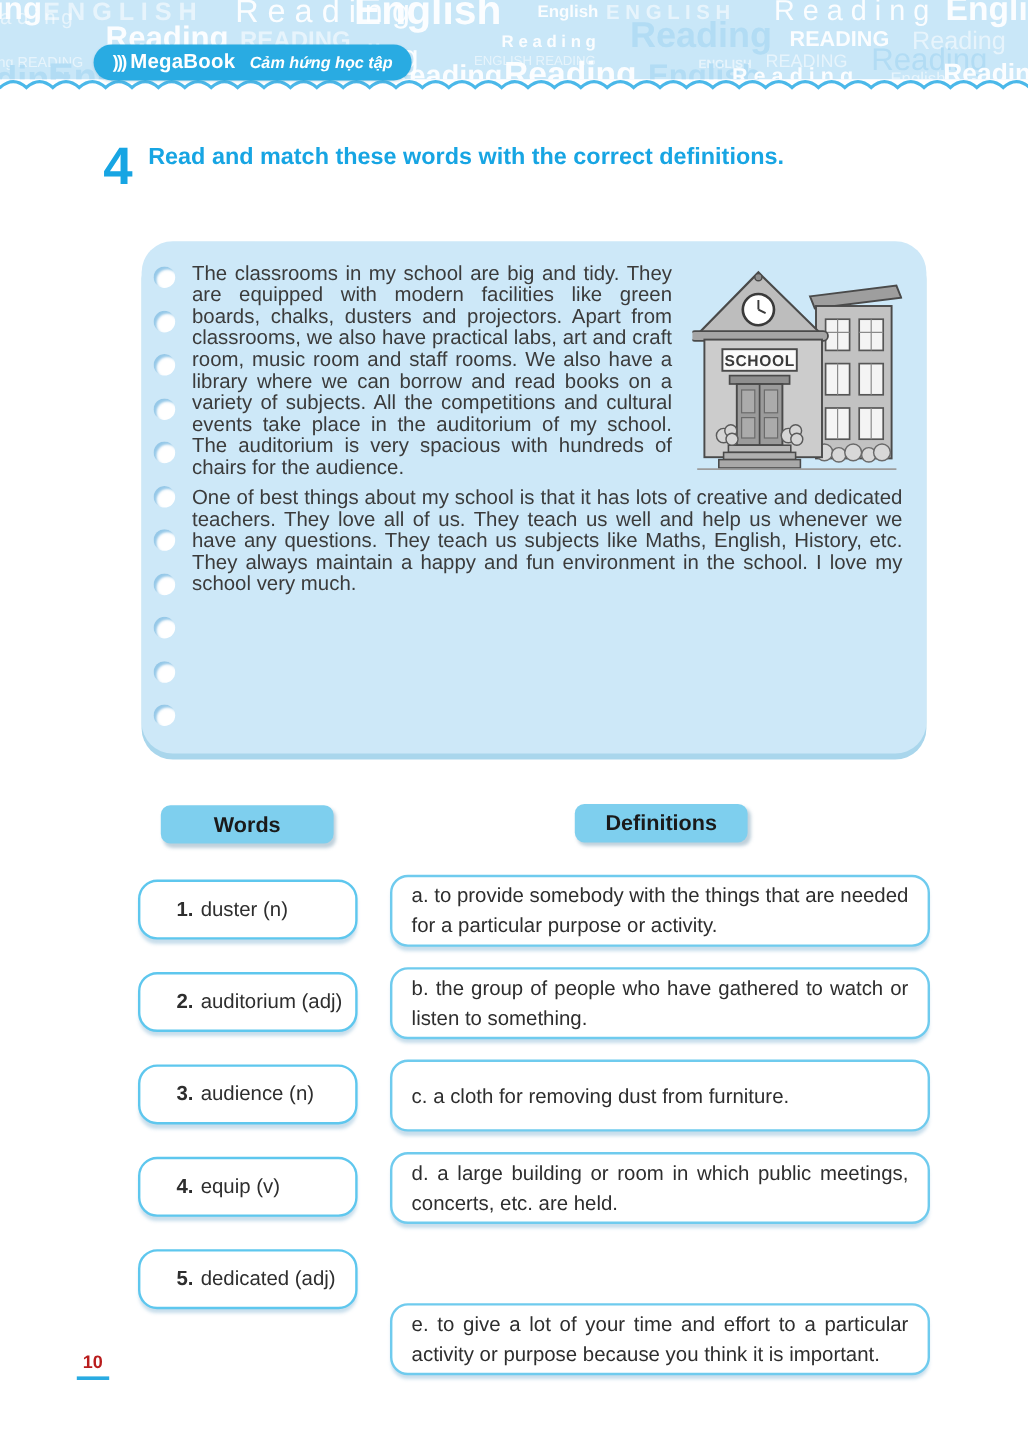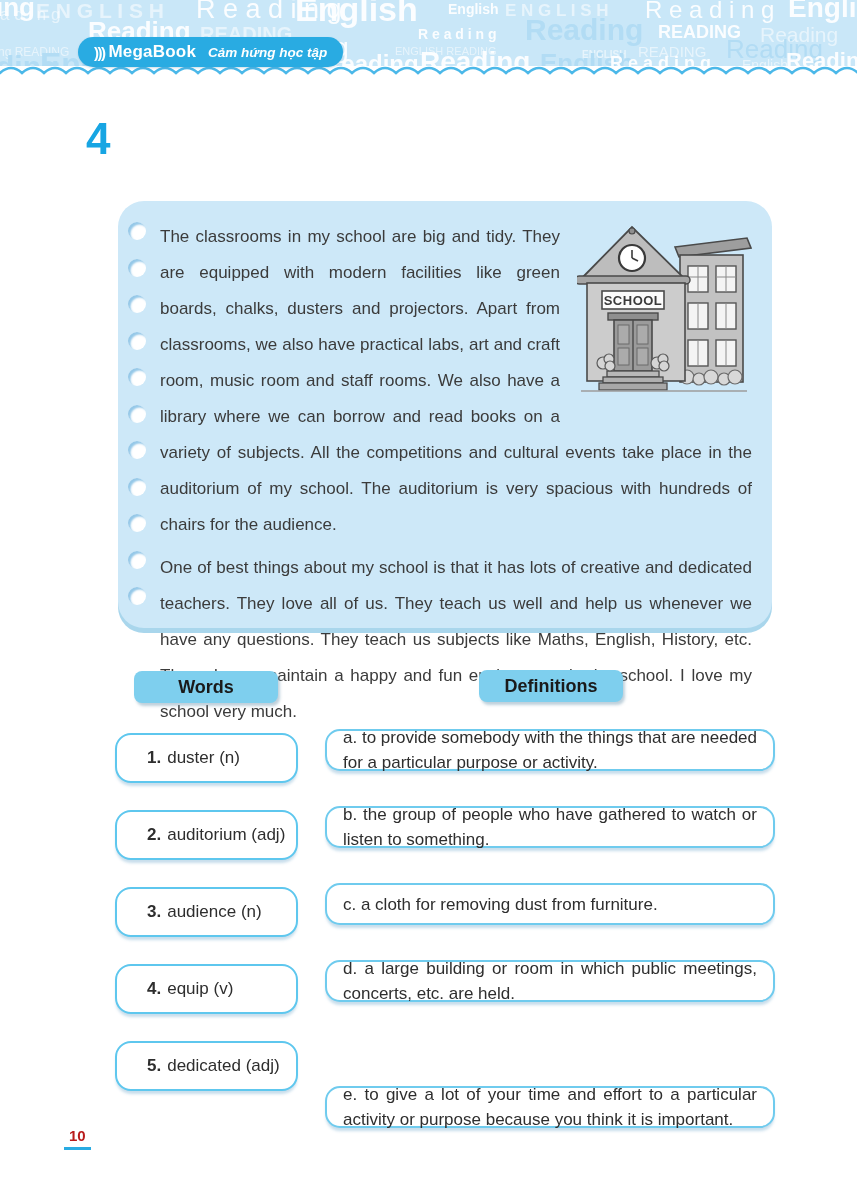--- a/index.html
+++ b/index.html
@@ -22,36 +22,36 @@
   .ex-num{font-size:44px;font-weight:700;color:#17a5e3;line-height:.95;}
   .ex-title{font-size:19.5px;font-weight:700;color:#17a5e3;width:650px;line-height:1.35;}
   .ex-sub{font-size:18.5px;font-style:italic;color:#2cb1e8;margin-top:7px;}
 
   
   .passage-box{position:absolute;left:118px;top:201px;width:654px;height:427px;
                background:#cde8f8;border-radius:26px;box-shadow:0 5px 0 #a9d6ec;}
   .hole{position:absolute;left:10px;width:18px;height:18px;border-radius:50%;background:#fff;
         box-shadow:inset 2.5px 2.5px 2px rgba(130,190,228,.85);}
   .passage-content{position:absolute;left:42px;top:18px;width:592px;}
-  .passage-content p{margin:0;font-size:17px;line-height:36px;color:#3b3b3b;text-align:justify;}
+  .passage-content p{margin:0;font-size:17px;line-height:18px;color:#3b3b3b;text-align:justify;}
   .passage-content p + p{margin-top:7px;}
   .school-float{float:right;width:175px;height:182px;margin:-2px 0 6px 17px;}
 
   
   .chip{position:absolute;height:32px;width:144px;background:#7ecfee;border-radius:8px;
         display:flex;align-items:center;justify-content:center;font-size:18px;font-weight:700;color:#1a1a1a;
         box-shadow:2px 3px 3px rgba(110,150,175,.45);}
   .chip-words{left:134px;top:671px;}
   .chip-defs{left:479px;top:670px;}
   .word-box{position:absolute;left:115px;width:183px;height:50px;background:#fff;
             border:2.5px solid #5ec7ee;border-radius:16px;display:flex;align-items:center;
             padding-left:30px;box-sizing:border-box;font-size:17px;color:#2e2e2e;
             box-shadow:0 4px 3px -1px rgba(130,180,210,.45);}
   .word-box .num{font-weight:700;margin-right:6px;}
-  .def-box{position:absolute;left:325px;width:450px;height:42px;background:#fff;
+  .def-box{position:absolute;left:325px;width:450px;height:60px;background:#fff;
            border:2.5px solid #6fcbee;border-radius:15px;display:flex;align-items:center;
            padding:3px 16px;box-sizing:border-box;
            box-shadow:0 4px 3px -1px rgba(130,180,210,.45);}
   .def-box .def-text{font-size:17px;line-height:25px;color:#2e2e2e;text-align:justify;width:100%;}
 
   
   .page-num{position:absolute;left:64px;top:1127px;font-size:15px;font-weight:700;color:#b91c1c;
             padding:0 5px 3px;border-bottom:3px solid #29abe2;}
 </style>
 </head>
@@ -99,20 +99,21 @@
 
   <div class="logo-pill">
     <span class="logo-chev">)))</span>
     <span class="logo-brand">MegaBook</span>
     <span class="logo-tag">Cảm hứng học tập</span>
   </div>
 
   <div class="ex-head">
     <div class="ex-num">4</div>
     <div>
+      <div class="ex-title">Read and match these words with the correct definitions.</div>
     </div>
   </div>
 
   <div class="passage-box" id="passage-box">
     <div class="passage-content" id="passage-content">
       <div class="school-float">
         <svg viewBox="0 0 175 182" width="175" height="182">
 
           <polygon points="98,30 170,21 174,31 102,40" fill="#9e9e9e" stroke="#4a4a4a" stroke-width="1.6"></polygon>
           <rect x="103" y="38" width="63" height="127" fill="#c2c2c2" stroke="#4a4a4a" stroke-width="1.6"></rect>

